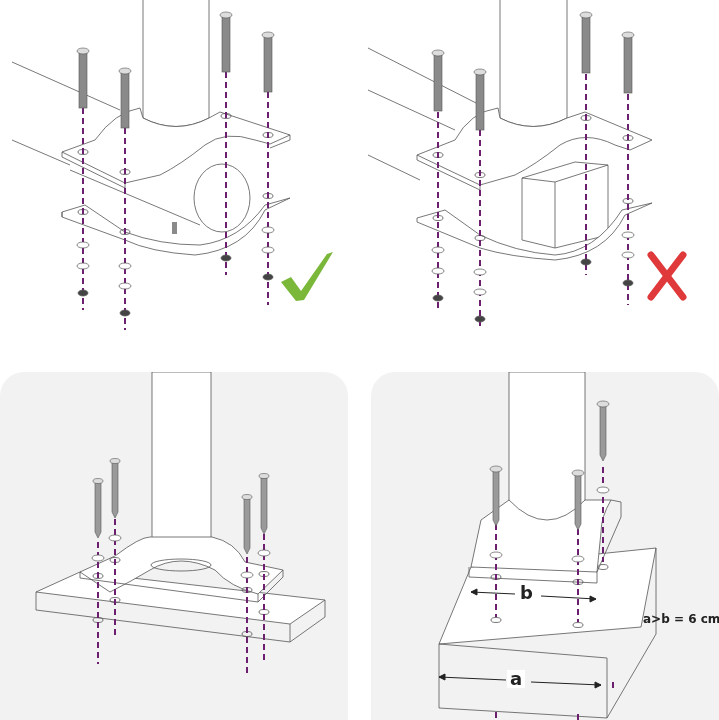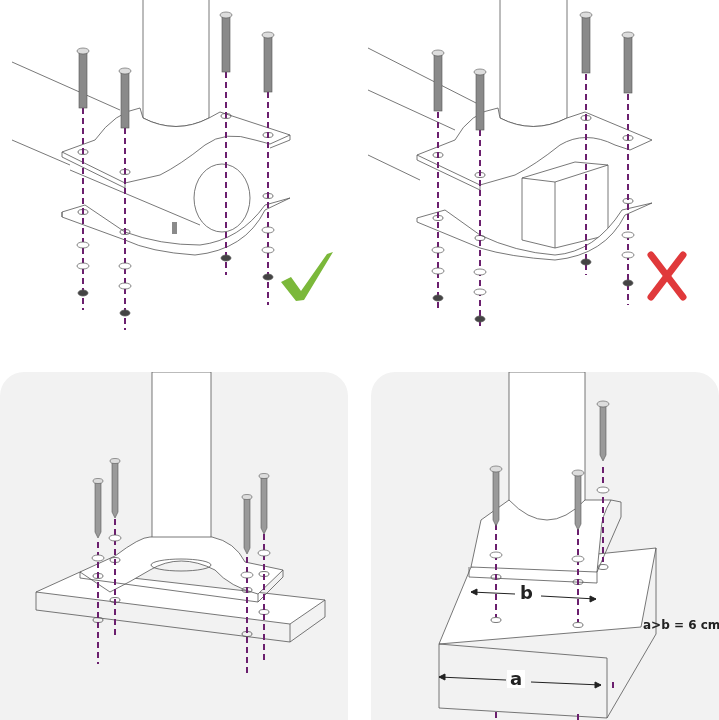--- a/index.html
+++ b/index.html
@@ -240,14 +240,14 @@
       <path d="M100 220 L106 217 L106 223 Z"></path>
       <path d="M225 227 L219 224 L219 230 Z"></path>
       <line x1="68" y1="305" x2="135" y2="308"></line>
       <line x1="160" y1="310" x2="230" y2="313"></line>
       <path d="M68 305 L74 302 L74 308 Z"></path>
       <path d="M230 313 L224 310 L224 316 Z"></path>
     </g>
   </svg>
   <span class="label dim-label" style="left:146px;top:212px;">b</span>
   <span class="label dim-label" style="left:136px;top:298px;">a</span>
-  <span class="label formula" style="left:272px;top:246px;">a&gt;b = 6 cm</span>
+  <span class="label formula" style="left:272px;top:240px;">a&gt;b = 6 cm</span>
 </div>
 
 </body></html>

